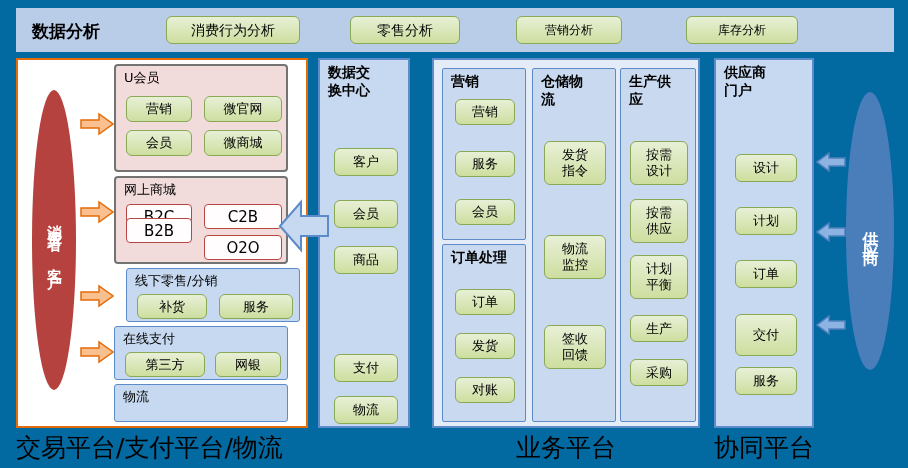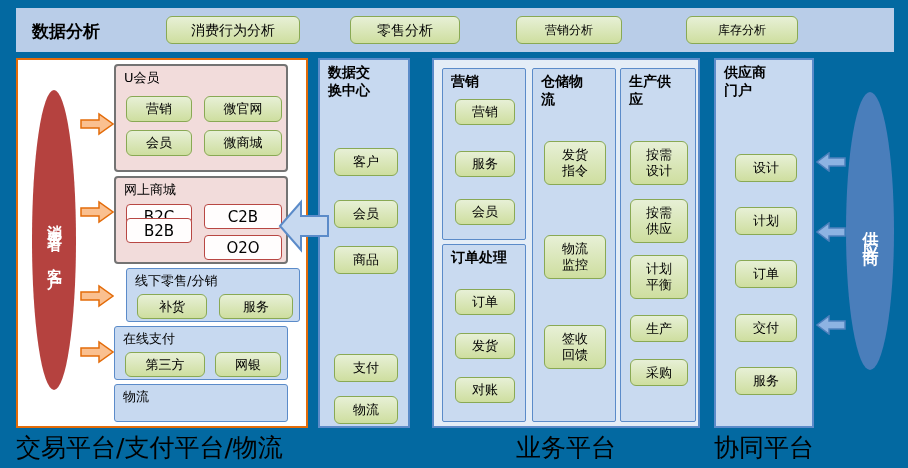--- a/index.html
+++ b/index.html
@@ -172,21 +172,21 @@
       <div class="gbtn" style="left:9px;top:290px;width:58px;height:27px;">采购</div>
     </div>
   </div>
 
   <div class="collab">
     <div class="btitle bold">供应商
 门户</div>
     <div class="gbtn" style="left:19px;top:94px;width:62px;height:28px;">设计</div>
     <div class="gbtn" style="left:19px;top:147px;width:62px;height:28px;">计划</div>
     <div class="gbtn" style="left:19px;top:200px;width:62px;height:28px;">订单</div>
-    <div class="gbtn" style="left:19px;top:254px;width:62px;height:28px;">交付</div>
+    <div class="gbtn" style="left:19px;top:254px;width:62px;height:42px;">交付</div>
     <div class="gbtn" style="left:19px;top:307px;width:62px;height:28px;">服务</div>
   </div>
 
   <svg class="barrow" style="left:816px;top:152px;" width="30" height="20" viewBox="0 0 30 20">
       <polygon points="29,6 13,6 13,1 1,10 13,19 13,14 29,14" fill="#8db3e2" stroke="#4f81bd" stroke-width="1.5"></polygon>
     </svg>
   <svg class="barrow" style="left:816px;top:222px;" width="30" height="20" viewBox="0 0 30 20">
       <polygon points="29,6 13,6 13,1 1,10 13,19 13,14 29,14" fill="#8db3e2" stroke="#4f81bd" stroke-width="1.5"></polygon>
     </svg>
   <svg class="barrow" style="left:816px;top:315px;" width="30" height="20" viewBox="0 0 30 20">

